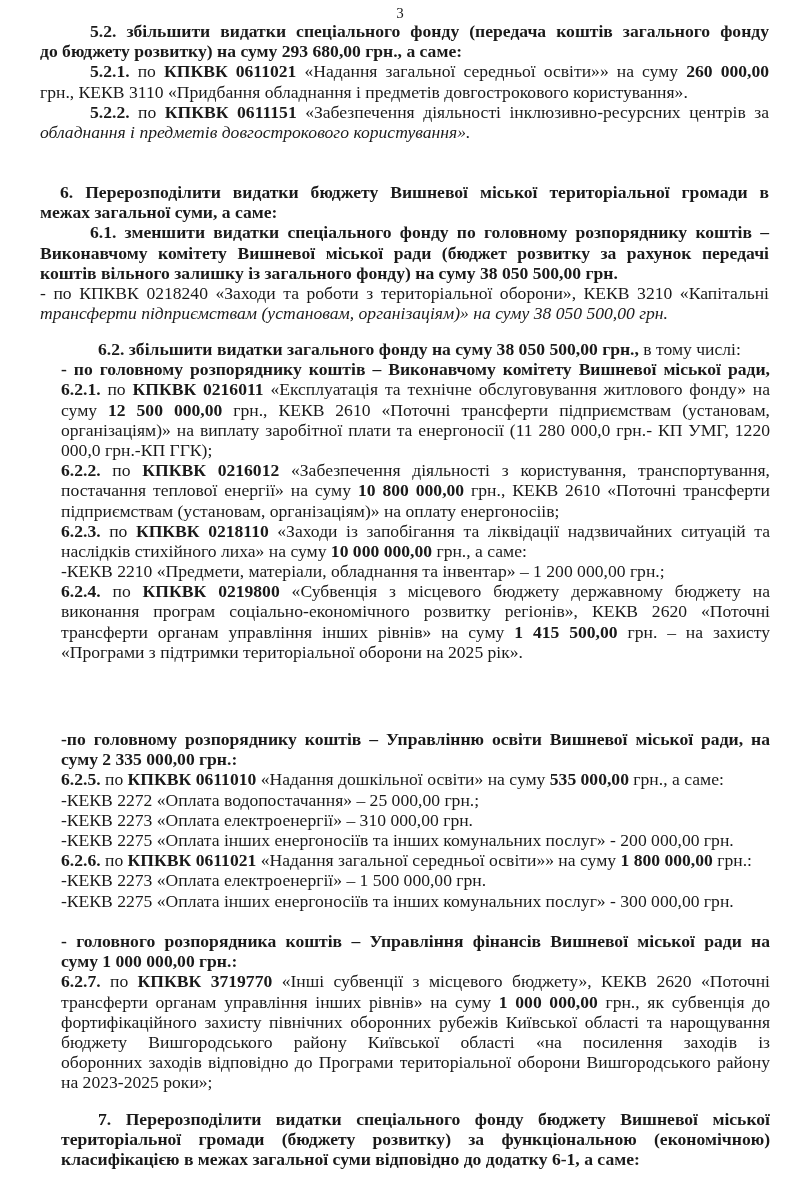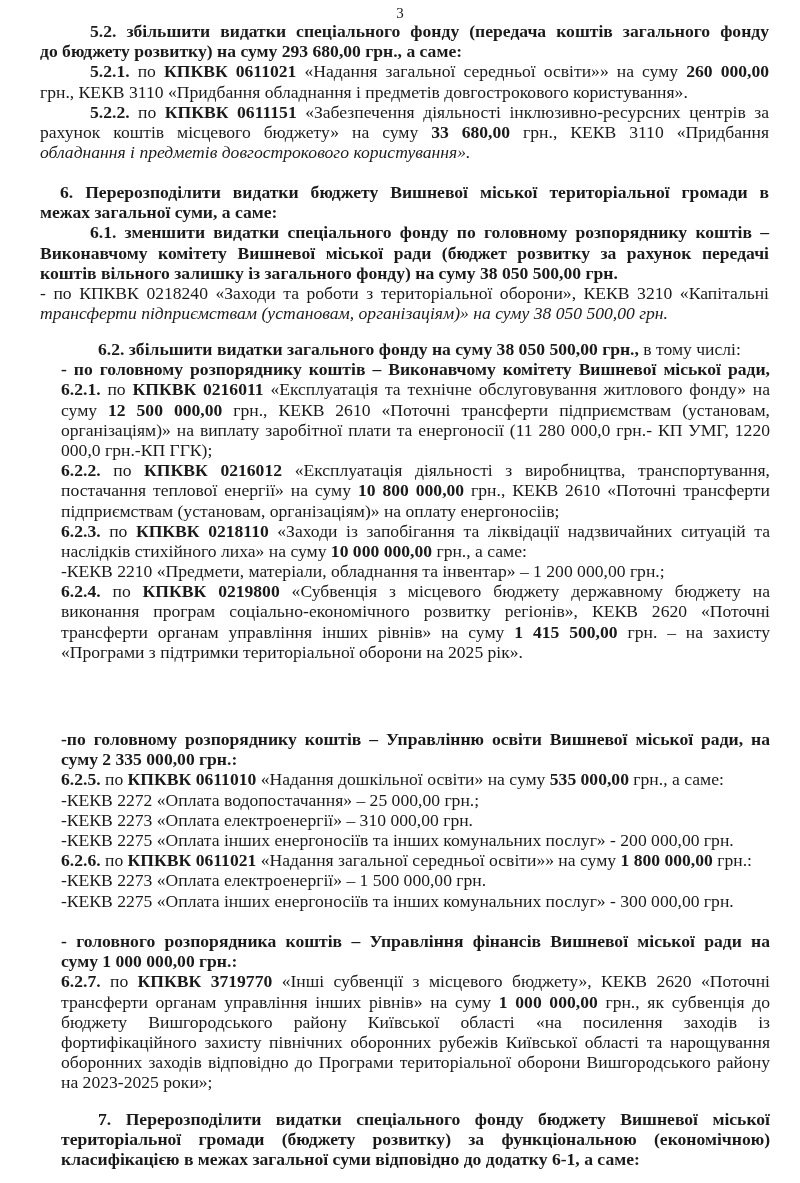--- a/index.html
+++ b/index.html
@@ -20,21 +20,20 @@
 <body>
 
 <div class="page-num">3</div>
 
 <div class="block upper" style="top:21px;">
   <span class="ln ind" style="display: block;"><b>5.2.</b> <b>збільшити  видатки  спеціального фонду (передача коштів загального фонду</b></span>
   <span class="ln last" style="display: block;"><b>до бюджету розвитку) на суму 293 680,00 грн., а саме:</b></span>
   <span class="ln ind" style="display: block;"><b>5.2.1.</b> <span>по</span> <b>КПКВК 0611021</b> <span>«Надання загальної середньої освіти»» на суму</span> <b>260 000,00</b></span>
   <span class="ln last" style="display: block;">грн., КЕКВ 3110 «Придбання обладнання і предметів довгострокового користування».</span>
   <span class="ln ind" style="display: block;"><b>5.2.2.</b> <span>по</span> <b>КПКВК 0611151</b> <span>«Забезпечення діяльності інклюзивно-ресурсних центрів за</span></span>
-  <span class="ln" style="display: block;"><span>рахунок коштів місцевого бюджету»  на суму</span> <b>33 680,00</b> <span>грн., КЕКВ 3110 «Придбання</span></span>
   <span class="ln last" style="display: block; font-style: italic;">обладнання і предметів довгострокового користування».</span>
 </div>
 
 <div class="block upper" style="top:182px;">
   <span class="ln" style="padding-left: 20px; display: block;"><b>6. Перерозподілити видатки бюджету Вишневої міської територіальної громади в</b></span>
   <span class="ln last" style="display: block;"><b>межах загальної суми, а саме:</b></span>
   <span class="ln" style="padding-left: 50px; display: block;"><b>6.1. зменшити видатки спеціального фонду по головному розпоряднику коштів –</b></span>
   <span class="ln" style="display: block;"><b>Виконавчому комітету Вишневої міської ради (бюджет розвитку за рахунок передачі</b></span>
   <span class="ln last" style="display: block;"><b>коштів вільного залишку із загального фонду) на суму 38 050 500,00 грн.</b></span>
   <span class="ln" style="display: block;">- по КПКВК 0218240 «Заходи та роботи з територіальної оборони», КЕКВ 3210 «Капітальні</span>
@@ -43,21 +42,21 @@
 
 <div class="block lower" style="top:339px;">
   <span class="ln last" style="padding-left: 37px; display: block;"><b>6.2. збільшити видатки загального фонду на суму  38 050 500,00 грн.,</b><span> в тому числі:</span></span>
   <span class="ln" style="display: block;"><b>- по головному розпоряднику коштів – Виконавчому комітету Вишневої міської ради,</b></span>
 
   <span class="ln" style="display: block;"><b>6.2.1.</b> по <b>КПКВК 0216011</b> <span>«Експлуатація та технічне обслуговування житлового фонду» на</span></span>
   <span class="ln" style="display: block;"><span>суму</span> <b>12 500 000,00</b> <span>грн., КЕКВ 2610   «Поточні трансферти   підприємствам (установам,</span></span>
   <span class="ln" style="display: block;">організаціям)» на виплату заробітної плати та енергоносії (11 280 000,0 грн.- КП УМГ, 1220</span>
   <span class="ln last" style="display: block;">000,0 грн.-КП ГГК);</span>
 
-  <span class="ln" style="display: block;"><b>6.2.2.</b> по <b>КПКВК 0216012</b> <span>«Експлуатація діяльності з виробництва, транспортування,</span></span>
+  <span class="ln" style="display: block;"><b>6.2.2.</b> по <b>КПКВК 0216012</b> <span>«Забезпечення діяльності з користування, транспортування,</span></span>
   <span class="ln" style="display: block;"><span>постачання теплової енергії» на суму</span> <b>10 800 000,00</b> <span>грн., КЕКВ 2610 «Поточні   трансферти</span></span>
   <span class="ln last" style="display: block;">підприємствам (установам, організаціям)» на оплату енергоносіів;</span>
 
   <span class="ln" style="display: block;"><b>6.2.3.</b> по <b>КПКВК 0218110</b> <span>«Заходи із запобігання та ліквідації надзвичайних ситуацій та</span></span>
   <span class="ln last" style="display: block;"><span>наслідків стихійного лиха» на суму </span><b>10 000 000,00</b> <span>грн., а саме:</span></span>
   <span class="ln last" style="display: block;">-КЕКВ 2210 «Предмети, матеріали, обладнання та інвентар» –  1 200 000,00 грн.;</span>
 
   <span class="ln" style="display: block;"><b>6.2.4.</b> по <b>КПКВК 0219800</b> <span>«Субвенція з місцевого бюджету державному бюджету на</span></span>
   <span class="ln" style="display: block;">виконання програм соціально-економічного розвитку регіонів», КЕКВ 2620 «Поточні</span>
   <span class="ln" style="display: block;"><span>трансферти органам управління інших рівнів»  на суму   </span><b>1 415 500,00</b> <span>грн. – на захисту</span></span>
@@ -74,22 +73,22 @@
   <span class="ln last" style="display: block;"><b>6.2.6.</b> по <b>КПКВК 0611021</b> <span>«Надання загальної середньої освіти»» на суму</span> <b>1 800 000,00</b> <span>грн.:</span></span>
   <span class="ln last" style="display: block;">-КЕКВ 2273 «Оплата електроенергії» – 1 500 000,00 грн.</span>
   <span class="ln last" style="display: block;">-КЕКВ 2275 «Оплата інших енергоносіїв та інших комунальних послуг» - 300 000,00 грн.</span>
 </div>
 
 <div class="block lower" style="top:931px;">
   <span class="ln" style="display: block;"><b>- головного розпорядника коштів – Управління фінансів Вишневої міської ради на</b></span>
   <span class="ln last" style="display: block;"><b>суму 1 000 000,00 грн.:</b></span>
   <span class="ln" style="display: block;"><b>6.2.7.</b> по <b>КПКВК 3719770</b> <span>«Інші субвенції з місцевого бюджету»,  КЕКВ 2620 «Поточні</span></span>
   <span class="ln" style="display: block;"><span>трансферти органам управління інших рівнів» на суму</span> <b>1 000 000,00</b> <span>грн., як субвенція до</span></span>
+  <span class="ln" style="display: block;">фортифікаційного захисту північних оборонних рубежів Київської області та нарощування</span>
   <span class="ln" style="display: block;">бюджету Вишгородського району Київської області «на посилення заходів із</span>
-  <span class="ln" style="display: block;">фортифікаційного захисту північних оборонних рубежів Київської області та нарощування</span>
   <span class="ln" style="display: block;">оборонних заходів відповідно до Програми територіальної оборони Вишгородського району</span>
   <span class="ln last" style="display: block;">на 2023-2025 роки»;</span>
 </div>
 
 <div class="block lower" style="top:1109px;">
   <span class="ln" style="padding-left: 37px; display: block;"><b>7. Перерозподілити видатки спеціального фонду бюджету Вишневої міської</b></span>
   <span class="ln" style="display: block;"><b>територіальної громади (бюджету розвитку) за функціональною (економічною)</b></span>
   <span class="ln last" style="display: block;"><b>класифікацією в межах загальної суми відповідно до додатку 6-1, а саме:</b></span>
 </div>
 

